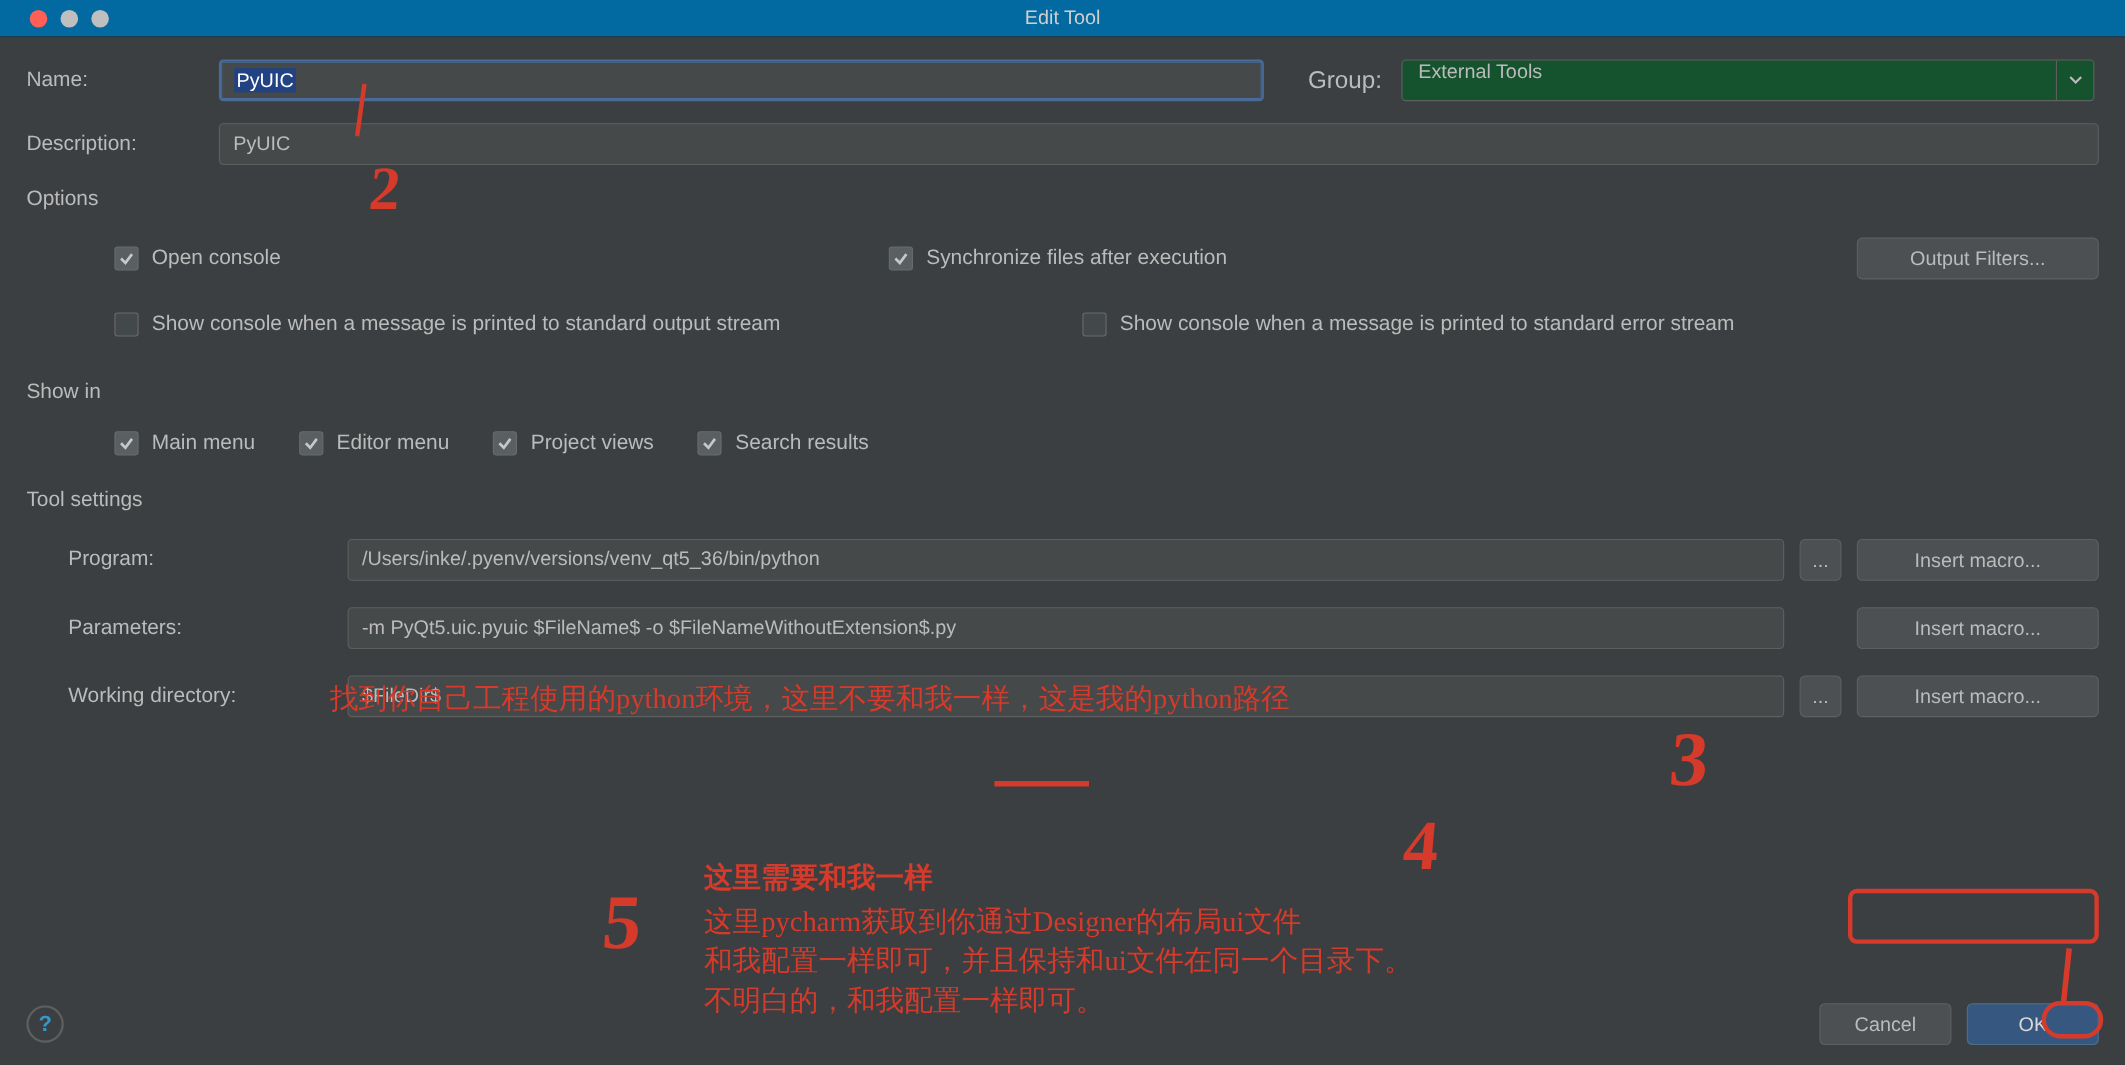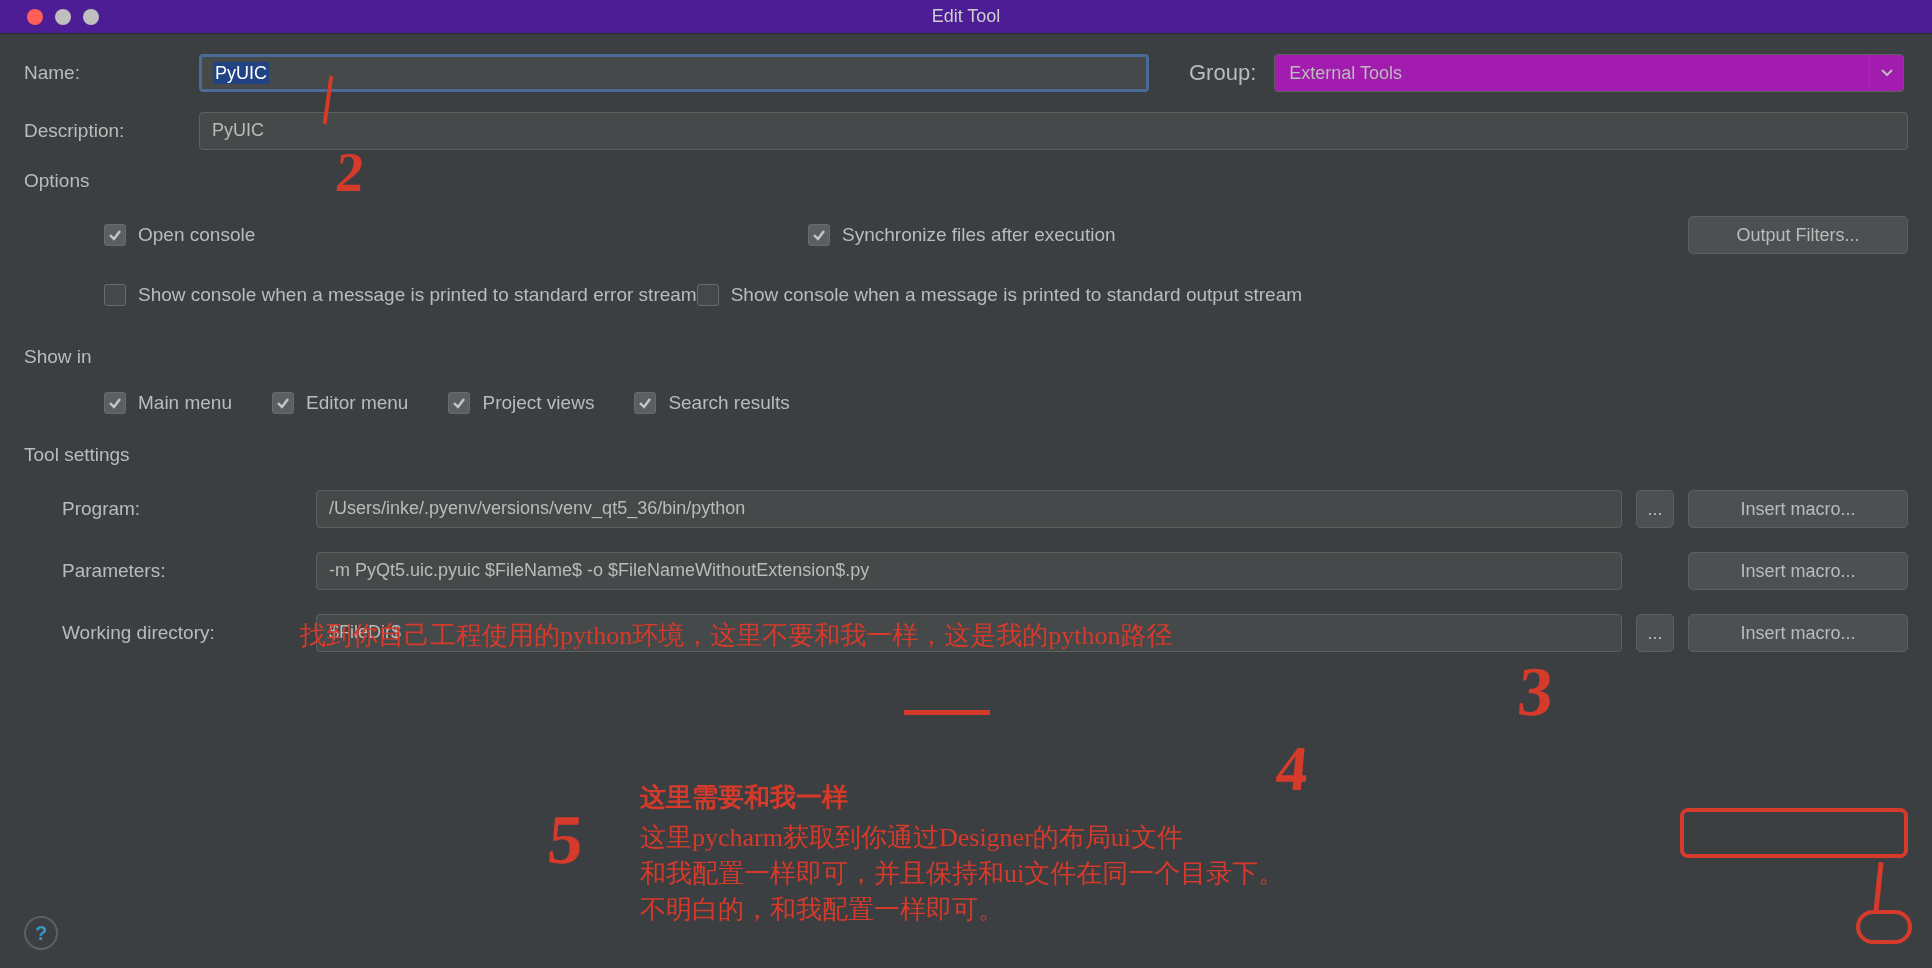--- a/index.html
+++ b/index.html
@@ -8,21 +8,21 @@
   color: #bbbbbb;
   font-family: -apple-system, "Helvetica Neue", Arial, sans-serif;
   font-size: 18px;
   width: 1932px;
   height: 968px;
   overflow: hidden;
   position: relative;
 }
 .titlebar {
   height: 34px;
-  background: #4c1d95;
+  background: #0369a1;
   border-bottom: 1px solid #2b2b2b;
   display: flex;
   align-items: center;
   position: relative;
   padding-left: 11px;
 }
 .traffic-lights {
   display: flex;
   gap: 12px;
   padding-left: 16px;
@@ -69,25 +69,25 @@
   background: #214283;
   color: #ffffff;
   padding: 1px 2px;
 }
 .group-label {
   margin-left: 40px;
   margin-right: 18px;
   font-size: 22px;
 }
 .combo {
-  background: #a21caf;
+  background: #14532d;
   border: 1px solid #5e6060;
   border-radius: 4px;
   display: flex;
-  align-items: center;
+  align-items: flex-start;
   height: 38px;
   width: 630px;
   position: relative;
 }
 .combo-text {
   padding: 0 14px;
   flex: 1;
   color: #bbbbbb;
   font-size: 18px;
 }
@@ -268,31 +268,31 @@
           </svg>
       </div>
       <span class="check-label">Synchronize files after execution</span>
     </div>
     <div class="btn" style="width:220px;">
       <span>Output Filters...</span>
     </div>
   </div>
 
   <div class="options-row">
-    <div class="check">
-      <div class="cbox">
-        
-      </div>
-      <span class="check-label">Show console when a message is printed to standard error stream</span>
-    </div>
     <div class="check" style="width:880px;">
       <div class="cbox">
         
       </div>
       <span class="check-label">Show console when a message is printed to standard output stream</span>
+    </div>
+    <div class="check">
+      <div class="cbox">
+        
+      </div>
+      <span class="check-label">Show console when a message is printed to standard error stream</span>
     </div>
   </div>
 
   <div class="section-label" style="margin-top:40px;">Show in</div>
   <div class="options-row" style="gap:40px;">
     <div class="check">
       <div class="cbox checked">
           <svg width="14" height="14" viewBox="0 0 14 14">
             <path d="M2 7 L6 11 L12 3" stroke="#c8c8c8" stroke-width="2.4" fill="none"></path>
           </svg>
@@ -361,20 +361,28 @@
     <div class="btn insert-btn">
       <span>Insert macro...</span>
     </div>
   </div>
 
 </div>
 
 <div class="footer">
   <div class="help">
     <span>?</span>
+  </div>
+  <div class="footer-btns">
+    <div class="btn">
+      <span>Cancel</span>
+    </div>
+    <div class="btn btn-primary">
+      <span>OK</span>
+    </div>
   </div>
 </div>
 
 <div class="ann-stroke" style="left:326px; top:76px; width:4px; height:48px; transform:rotate(8deg);"></div>
 <div class="ann-num" style="left:336px; top:140px;">2</div>
 <div class="ann" style="left:300px; top:618px;">找到你自己工程使用的python环境，这里不要和我一样，这是我的python路径</div>
 <div class="ann-num" style="left:1518px; top:652px; font-size:70px;">3</div>
 <div class="ann-stroke" style="left:904px; top:710px; width:86px; height:5px;"></div>
 <div class="ann-num" style="left:1276px; top:732px; font-size:64px;">4</div>
 <div class="ann" style="left:640px; top:780px;font-weight:bold;">这里需要和我一样</div>

